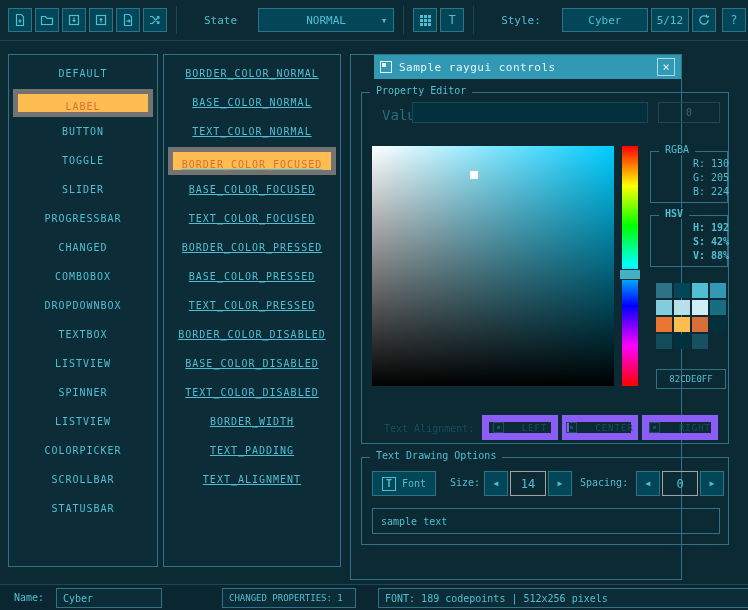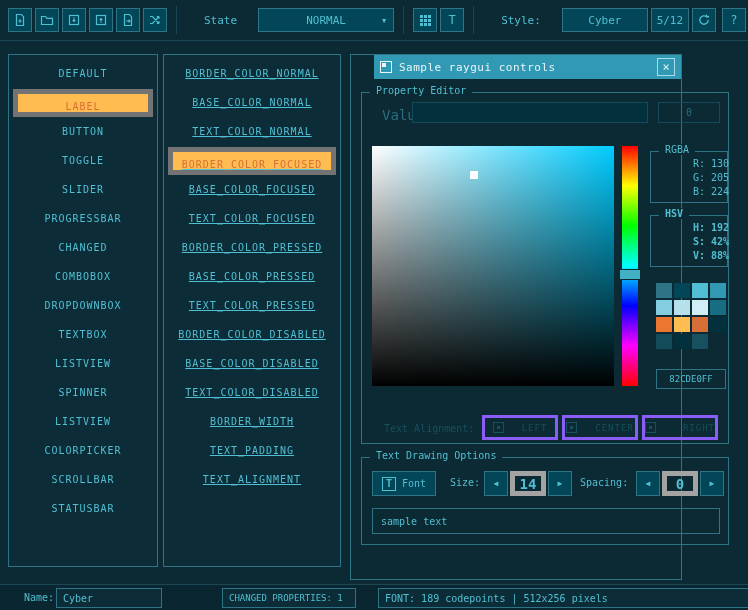--- a/index.html
+++ b/index.html
@@ -70,47 +70,47 @@
   .hsv  { left:288px; top:122px; width:78px; height:52px; padding-top:5px;font-weight:bold; }
   .cline { font-size:10px; color:#51bfd3; padding-left:6px; line-height:14px; white-space:nowrap;margin-left:36px; }
   .palette { position:absolute; left:294px; top:190px; width:70px;
     display:grid; grid-template-columns:repeat(4,1fr); grid-auto-rows:15px; gap:2px; }
   .palette-cell { cursor:pointer; }
   .hexbox { position:absolute; left:294px; top:276px; width:70px; height:20px;
     border:1px solid #2f7486; display:flex; align-items:center; justify-content:center;
     font-size:9px; color:#51bfd3; }
   .align-lbl { position:absolute; left:22px; top:330px; font-size:10px; color:#17505f; }
   .align-toggle { position:absolute; top:322px; width:76px; height:25px;
-    border:3px solid #8b5cf6; display:flex; align-items:center; justify-content:center;
+    border:7px solid #8b5cf6; display:flex; align-items:center; justify-content:center;
     gap:18px; font-size:9px; letter-spacing:1px; color:#17505f; cursor:pointer; }
   .t-left { left:120px; } .t-center { left:200px; } .t-right { left:280px;justify-content:space-between; }
   .align-icon { width:11px; height:11px; border:1px solid #17505f; position:relative; flex:0 0 auto; }
   .align-icon::after { content:''; position:absolute; width:3px; height:3px; background:#17505f; top:3px; left:3px; }
   
   .font-btn { position:absolute; left:10px; top:13px; width:64px; height:25px;
     border:1px solid #2f7486; background:#024658; display:flex; align-items:center;
     justify-content:center; gap:6px; font-size:10px; color:#51bfd3; cursor:pointer; }
   .t-icon { width:14px; height:14px; border:1px solid #51bfd3; display:flex;
     align-items:center; justify-content:center; font-size:10px; font-weight:bold; }
   .size-lbl { position:absolute; left:88px; top:19px; font-size:10px; }
   .spacing-lbl { position:absolute; left:218px; top:19px; font-size:10px; }
   .spin { position:absolute; top:13px; display:flex; gap:2px; }
   .s1 { left:122px; } .s2 { left:274px; }
   .spin-btn { width:24px; height:25px; border:1px solid #2f7486; background:#024658;
     color:#51bfd3; display:flex; align-items:center; justify-content:center;
     font-size:8px; cursor:pointer; }
-  .spin-val { width:36px; height:25px; border:5px solid #a3a3a3;
-    display:flex; align-items:center; justify-content:center; font-size:14px;font-weight:bold; }
+  .spin-val { width:36px; height:25px; border:1px solid #a3a3a3;
+    display:flex; align-items:center; justify-content:center; font-size:12px; }
   .sample-box { position:absolute; left:10px; top:50px; width:348px; height:26px;
     border:1px solid #2f7486; display:flex; align-items:center; padding-left:8px;
     font-size:10px; cursor:text; }
   
   .statusbar { position:absolute; left:0; top:584px; width:748px; height:26px;
     border-top:1px solid #1c4654; background:#0a2630; }
-  .name-lbl { position:absolute; left:24px; top:7px; font-size:10px; }
+  .name-lbl { position:absolute; left:14px; top:7px; font-size:10px; }
   .sbox { position:absolute; top:3px; height:20px; border:1px solid #2f7486;
     background:#0c2d37; display:flex; align-items:center; padding:0 6px;
     font-size:10px; white-space:nowrap; overflow:hidden; }
   .name-box { left:56px; width:106px; cursor:text; }
   .changed-box { left:222px; width:134px; font-size:9px; }
   .font-box { left:378px; width:383px; }
   svg { display:block; }
 </style>
 </head>
 <body>

